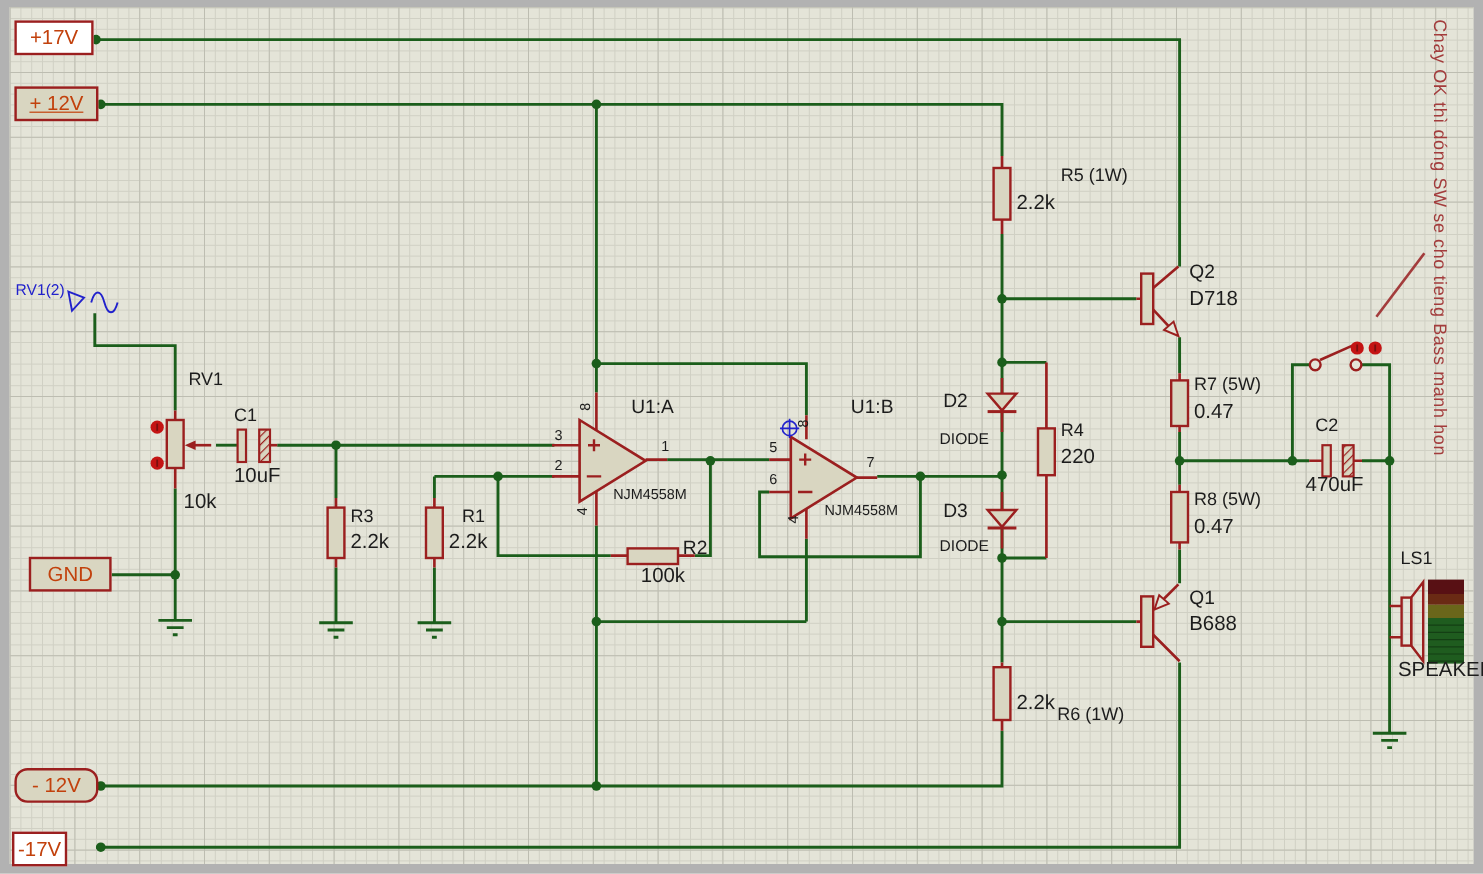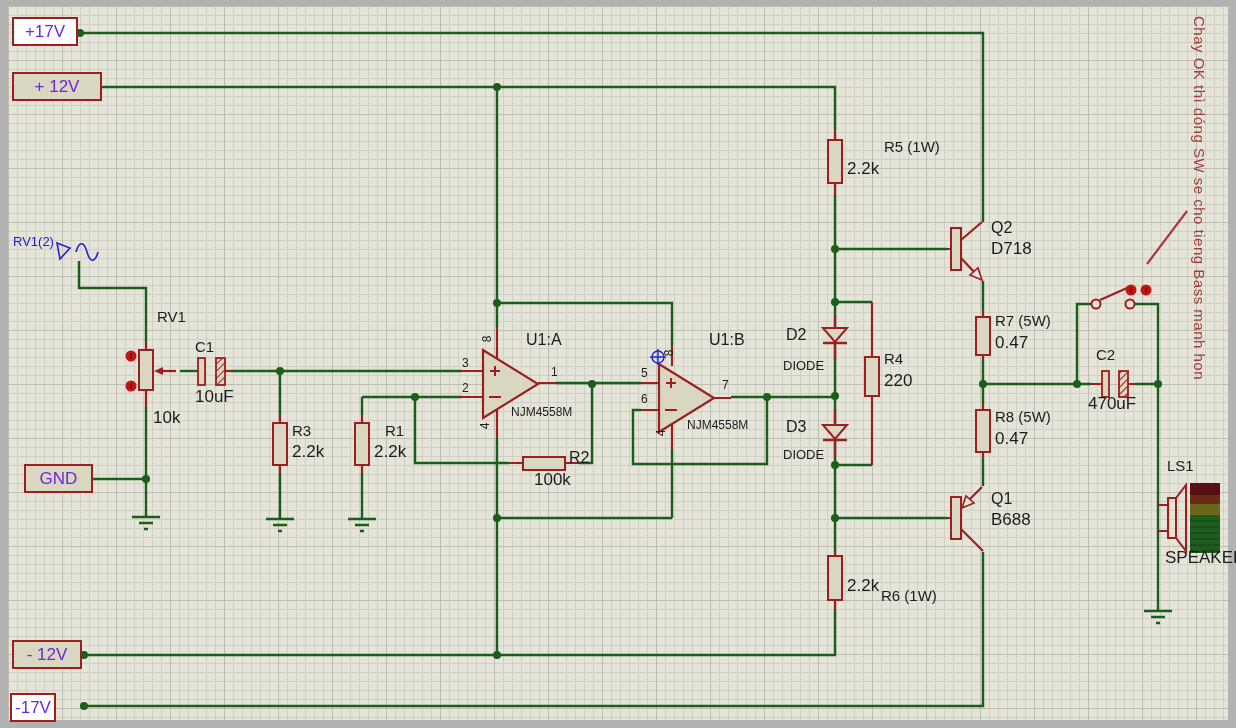--- a/index.html
+++ b/index.html
@@ -14,21 +14,21 @@
            linear-gradient(90deg,#d0d0c4 1px, transparent 1px);
          background-size:54px 54px,54px 54px,9px 9px,9px 9px;}
   svg#wires{position:absolute;left:0;top:0;}
   .lbl{position:absolute;line-height:1;white-space:nowrap;color:#1c1c1c;}
   .ref{font-size:15px;}
   .refbig{font-size:16px;}
   .val{font-size:17px;}
   .pin{font-size:12px;}
   .pinrot{font-size:12px;transform:rotate(-90deg);transform-origin:center;}
   .blue{color:#2222cc;font-size:13px;}
-  .term{position:absolute;border:2px solid #9b1f1f;color:#6d28d9;font-size:17px;
+  .term{position:absolute;border:2px solid #9b1f1f;color:#c2410c;font-size:17px;
         display:flex;align-items:center;justify-content:center;box-sizing:border-box;}
   .term.white{background:#ffffff;}
   .term.tan{background:#d9d6c1;}
   #annotation-text{position:absolute;left:1191px;top:16px;height:402px;
         writing-mode:vertical-rl;font-size:15px;color:#a33c3c;letter-spacing:0.5px;}
 </style>
 </head>
 <body>
 
 <div id="stage">
@@ -212,27 +212,27 @@
         <path d="M1190 521 H1220 M1190 527 H1220 M1190 533 H1220 M1190 539 H1220 M1190 545 H1220 M1190 551 H1220" stroke="#143f14" stroke-width="1"></path>
       </g>
     </g>
 
     <line x1="1147" y1="264" x2="1187" y2="211" stroke="#a33c3c" stroke-width="2.2"></line>
   </svg>
 
   <div class="term white" style="left:12px;top:17px;width:66px;height:29px;">
       <span>+17V</span>
     </div>
-  <div class="term tan" style="left:12px;top:72px;width:90px;height:29px;">
+  <div class="term tan" style="left:12px;top:72px;width:70px;height:29px;text-decoration:underline;">
       <span>+ 12V</span>
     </div>
   <div class="term tan" style="left:24px;top:464px;width:69px;height:29px;">
       <span>GND</span>
     </div>
-  <div class="term tan" style="left:12px;top:640px;width:70px;height:29px;">
+  <div class="term tan" style="left:12px;top:640px;width:70px;height:29px;border-radius:11px;">
       <span>- 12V</span>
     </div>
   <div class="term white" style="left:10px;top:693px;width:46px;height:29px;">
       <span>-17V</span>
     </div>
 
   <div class="lbl blue" style="left:13px;top:235px;">RV1(2)</div>
 
   <div class="lbl ref" style="left:157px;top:309px;">RV1</div>
   <div class="lbl val" style="left:153px;top:409px;">10k</div>

